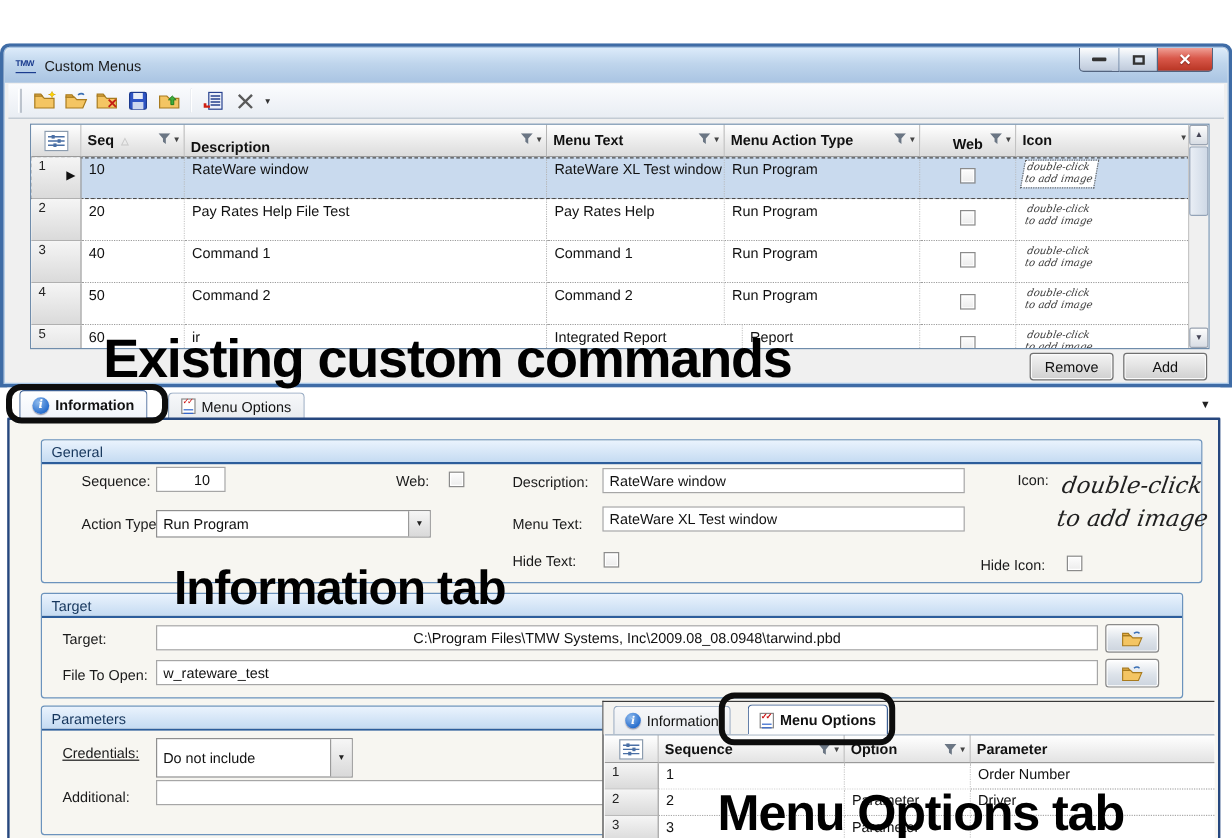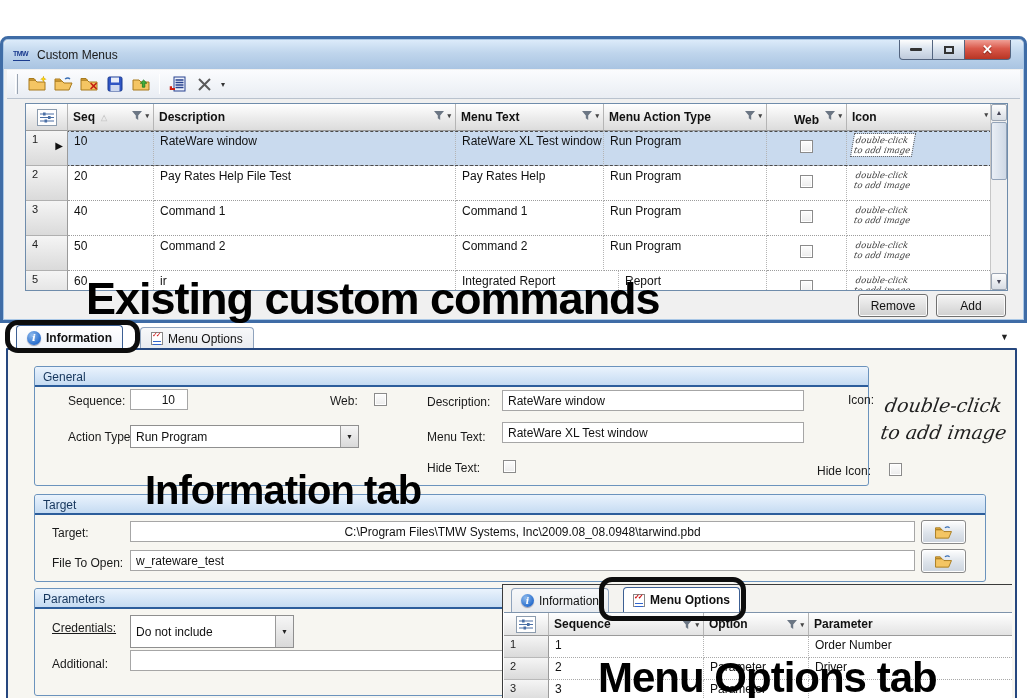--- a/index.html
+++ b/index.html
@@ -49,21 +49,21 @@
   .sorttri { font-size:8px; color:#c9c9c9; margin-left:6px; }
   .cornerbox { width:42px; display:flex; align-items:center; justify-content:center; }
   .fieldchooser { width:20px; height:17px; border:1px solid #8c9cae; background:#fff; display:flex; align-items:center; justify-content:center; }
   .grow { position:absolute; left:0; width:966px; height:35px; display:flex; background:#fff; }
   .grow.sel { background:#c9daee; outline:1px dashed #4a4a4a; outline-offset:-1px; }
   .rowhead { width:42px; height:100%; background:linear-gradient(#f5f5f5,#dadada); border-right:1px solid #9a9a9a; border-bottom:1px solid #b0b0b0;
     font-size:11px; color:#222; padding:2px 0 0 6px; position:relative; }
   .rowarrow { position:absolute; right:4px; top:9px; font-size:10px; color:#111; }
   .cell { height:100%; border-right:1px dotted #b4b4b4; border-bottom:1px dotted #9c9c9c; font-size:12px; color:#111;
     padding:3px 6px; overflow:hidden; white-space:nowrap; }
-  .c-seq{width:86px;} .c-desc{width:302px;} .c-mtext{width:148px;} .c-mat{width:163px;}
+  .c-seq{width:86px;} .c-desc{width:302px;align-items:flex-end;} .c-mtext{width:148px;} .c-mat{width:163px;}
   .c-web{width:80px; display:flex; align-items:flex-start; justify-content:center; padding-top:9px;}
   .c-icon{width:145px; border-right:none;}
   .iconph { font-family:"DejaVu Serif", serif; font-style:italic; font-size:8.5px; color:#3d3d3d;
     transform:skewX(-10deg); line-height:10px; background:#fff; display:inline-block; padding:1px 2px; }
   .grow.sel .iconph { outline:1px dotted #666; }
   .cb { width:13px; height:13px; border:1px solid #8b8b8b; background:linear-gradient(#fdfdfd,#ececec);
     box-shadow:inset 0 0 0 1px #fff; display:inline-block; }
   .vscroll { position:absolute; right:0; top:0; width:17px; height:100%; background:#f0f0f0; border-left:1px solid #c6c6c6; }
   .sbtn { position:absolute; left:0; width:16px; height:17px; background:linear-gradient(#fdfdfd,#d8dde4);
     border:1px solid #9aa4b2; border-radius:2px; font-size:7px; color:#445; display:flex; align-items:center; justify-content:center; }
@@ -354,21 +354,21 @@
     </div>
     <div class="tab inactive" style="left:134px;">
       <span class="mochecks"></span>
       <span>Menu Options</span>
     </div>
     <span class="stripcaret">▼</span>
   </div>
 
   <div class="panel"></div>
 
-  <div class="group" style="left:34px; top:330px; width:835px; height:120px;">
+  <div class="group" style="left:34px; top:330px; width:968px; height:120px;">
     <div class="ghead">General</div>
   </div>
   <div class="flabel" style="left:68px; top:358px;">Sequence:</div>
   <input class="tin" style="left: 130px; top: 353px; width: 58px; height: 21px; text-align: right; padding-right: 12px;" value="10">
   <div class="flabel" style="left:330px; top:358px;">Web:</div>
   <span class="cb" style="position:absolute; left:374px; top:357px;"></span>
   <div class="flabel" style="left:427px; top:359px;">Description:</div>
   <input class="tin" style="left: 502px; top: 354px; width: 302px; height: 21px;" value="RateWare window">
   <div class="flabel" style="left:68px; top:394px;">Action Type:</div>
   <div class="dd" style="left:130px; top:389px; width:229px; height:23px;">

